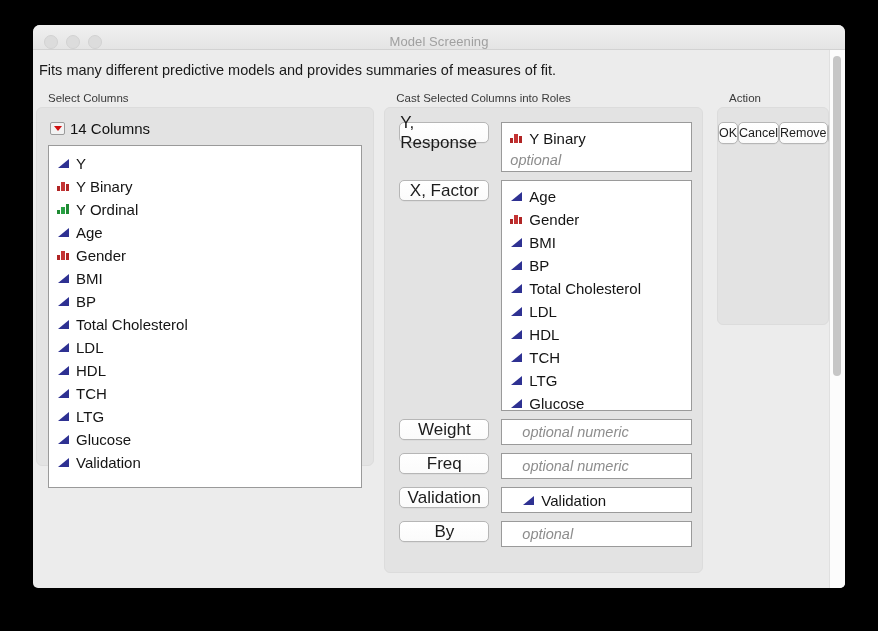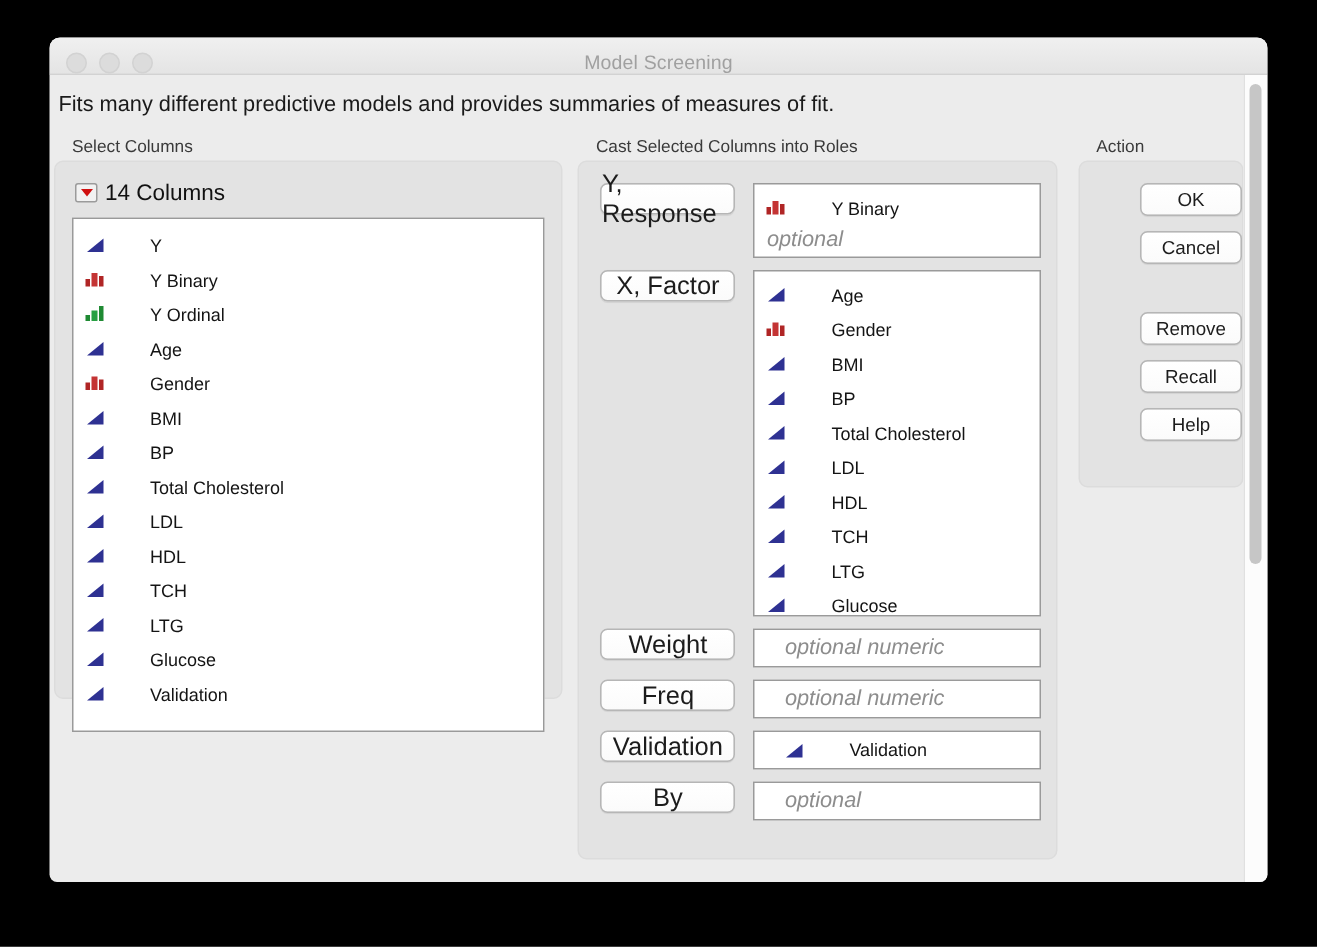--- a/index.html
+++ b/index.html
@@ -146,24 +146,23 @@
   }
   .col-select .listbox {
     height: 343px;
     padding: 6px 0 0 0;
   }
   .col-item {
     display: flex;
     align-items: center;
     height: 23px;
     padding-left: 8px;
-    font-size: 12px;
+    font-size: 15px;
     color: #141414;
     white-space: nowrap;
-    gap: 24px;
   }
   .col-item .label { margin-left: 6px; }
 
   
   .ic {
     width: 13px;
     height: 13px;
     flex: 0 0 13px;
     position: relative;
     display: inline-block;
@@ -250,22 +249,22 @@
     white-space: nowrap;
   }
 
   
   .col-action { width: 112px; margin-left: 14px; }
   .col-action .group-box {
     padding: 14px 0 16px 0;
     height: 218px;
     box-sizing: border-box;
     display: flex;
-    flex-direction: column;
-    align-items: flex-end;
+    flex-direction: row;
+    align-items: flex-start;
   }
   .act-btn {
     width: 68px;
     height: 22px;
     background: linear-gradient(to bottom, #ffffff, #fbfbfb);
     border: 1px solid #b6b6b6;
     border-radius: 5px;
     font-size: 12.5px;
     color: #1c1c1c;
     display: flex;

